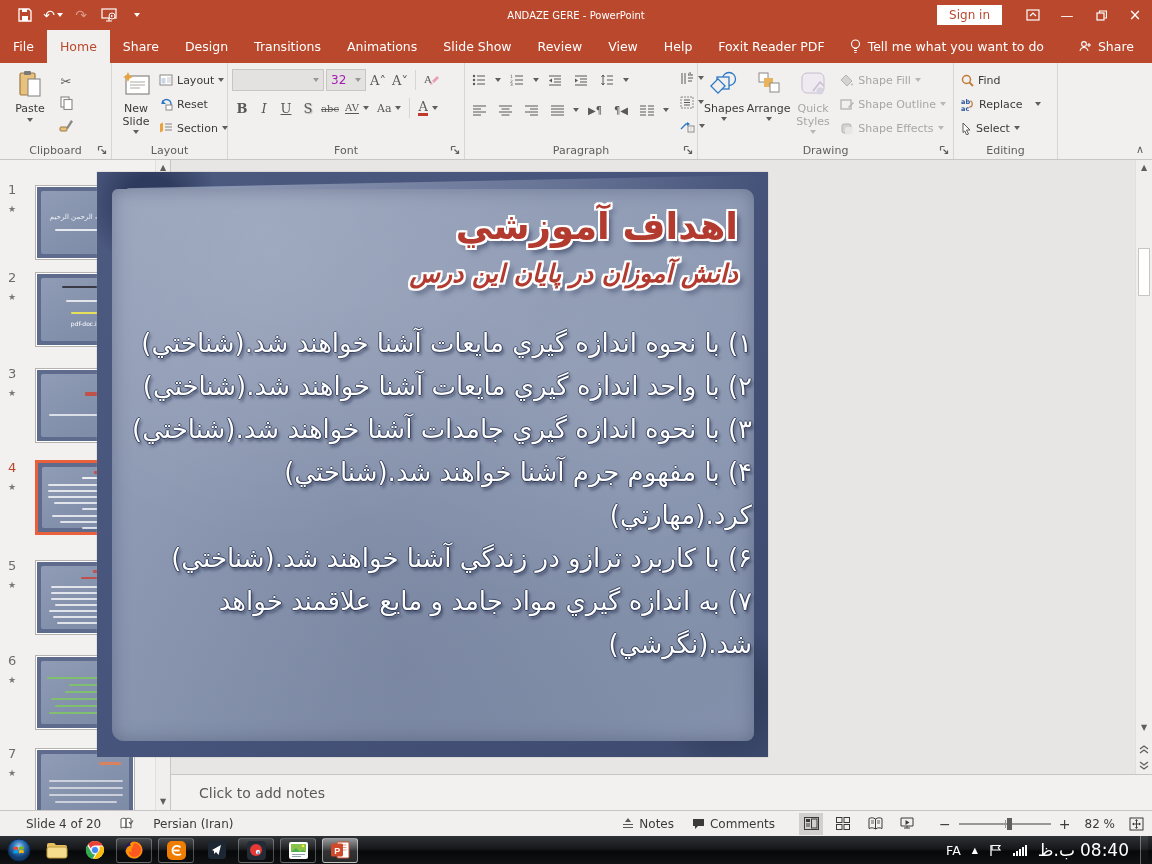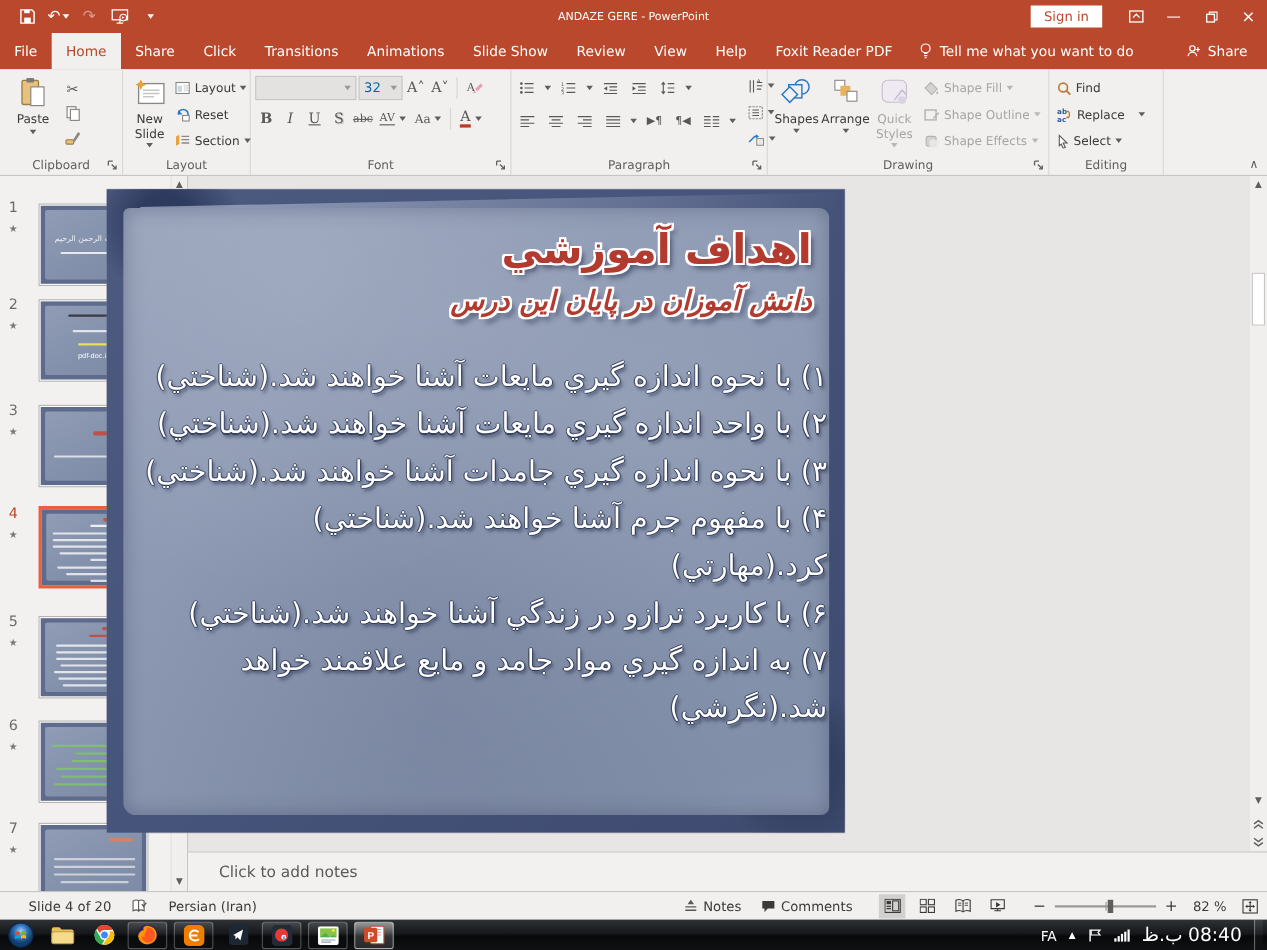--- a/index.html
+++ b/index.html
@@ -30,21 +30,21 @@
   .glabel { position:absolute; bottom:2px; left:0; right:0; text-align:center; font-size:11px; color:#605E5C; pointer-events:none; }
   .launcher { position:absolute; right:3px; bottom:3px; width:11px; height:11px; }
   .bigbtn { width:52px; display:flex; flex-direction:column; align-items:center; justify-content:flex-start; font-size:11px; text-align:center; line-height:13px; padding-top:2px; cursor:pointer; }
   .bigbtn .bicon { height:30px; display:flex; align-items:center; justify-content:center; margin-bottom:3px; }
   .smcol { display:flex; flex-direction:column; justify-content:flex-start; gap:2px; }
   .smbtn { height:22px; display:flex; align-items:center; gap:4px; font-size:11px; padding:0 3px; cursor:pointer; white-space:nowrap; }
   .sq { width:20px; height:20px; display:flex; align-items:center; justify-content:center; cursor:pointer; }
   .dd { display:inline-block; width:0; height:0; border-left:3px solid transparent; border-right:3px solid transparent; border-top:4px solid #605E5C; }
   .gray { color:#A8A6A4; }
   .gray .dd { border-top-color:#B9B7B5; }
-  .combo { height:22px; background:#E4E2E0; border:1px solid #C8C6C4; display:flex; align-items:center; justify-content:space-between; padding:0 4px; color:#0369a1; }
+  .combo { height:22px; background:#E4E2E0; border:1px solid #C8C6C4; display:flex; align-items:center; justify-content:space-between; padding:0 4px; color:#a21caf; }
   .frow { display:flex; align-items:center; gap:2px; height:26px; }
   .fontbtn { font-family:"DejaVu Serif", serif; font-size:13px; color:#5a5856; }
   .divider { width:1px; height:20px; background:#D8D6D4; margin:0 3px; }
   .ribbon-collapse { position:absolute; right:8px; bottom:3px; color:#605E5C; font-size:11px; cursor:pointer; }
 
   
   .main { position:absolute; top:160px; left:0; right:0; bottom:54px; background:#E7E6E5; }
   .thumbpanel { position:absolute; top:0; left:0; width:171px; bottom:0; background:#F2F1F0; border-right:1px solid #C8C6C4; overflow:hidden; }
   .tnum { position:absolute; left:8px; font-size:13px; color:#6e6c6a; }
   .tstar { position:absolute; left:8px; font-size:9px; color:#7a7877; }
@@ -157,21 +157,21 @@
           </svg>
       </div>
       <div class="winbtn" style="font-size:15px;">×</div>
     </div>
   </div>
 
   <div class="tabbar">
     <div class="tab">File</div>
     <div class="tab sel">Home</div>
     <div class="tab">Share</div>
-    <div class="tab">Click</div>
+    <div class="tab">Design</div>
     <div class="tab">Transitions</div>
     <div class="tab">Animations</div>
     <div class="tab">Slide Show</div>
     <div class="tab">Review</div>
     <div class="tab">View</div>
     <div class="tab">Help</div>
     <div class="tab">Foxit Reader PDF</div>
     <div class="tellme">
       <span>
         <svg width="11" height="15" viewBox="0 0 11 15">

